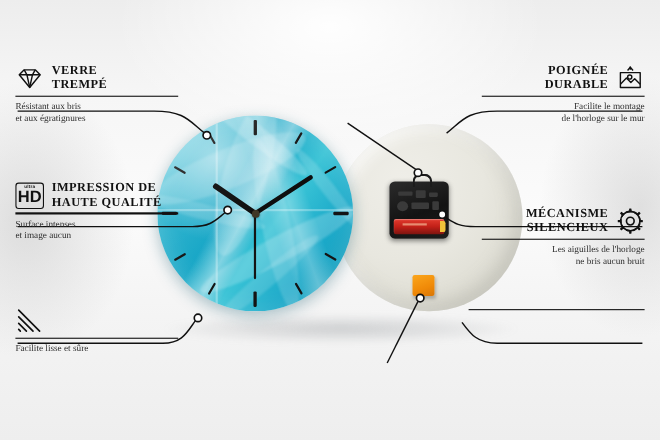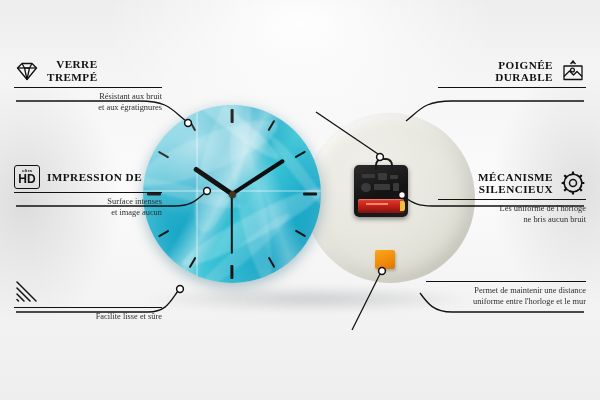--- a/index.html
+++ b/index.html
@@ -91,33 +91,33 @@
   .callout .title{
     font-family:"Liberation Serif", serif;
     font-weight:700;font-size:11.2px;line-height:12.6px;color:#111;
     letter-spacing:.45px;text-transform:uppercase;
   }
   .callout .rule{height:1.4px;background:#111;margin:3px 0 4px;}
   .callout .desc{
     font-family:"Liberation Serif", serif;
     font-size:8.4px;line-height:10.2px;color:#2d2d2d;
   }
-  .left{left:14px;text-align:right;}
+  .left{left:14px;text-align:left;}
   .left .head{justify-content:flex-start;}
   .right{right:14px;text-align:right;}
-  .right .head{justify-content:flex-end;align-items:flex-end;}
+  .right .head{justify-content:flex-end;}
   .right .title{text-align:right;}
   .ico{width:26px;height:26px;flex:0 0 26px;display:block;}
   .ico svg{display:block;width:26px;height:26px;}
   .hd-box{
     width:24px;height:22px;flex:0 0 24px;border:1.6px solid #111;border-radius:3px;
     display:flex;flex-direction:column;align-items:center;justify-content:center;line-height:1;
   }
   .hd-box .u{font-size:4.2px;font-weight:700;letter-spacing:.2px;color:#111;font-family:"Liberation Sans",sans-serif;}
-  .hd-box .h{font-size:12px;font-weight:700;color:#111;font-family:"Liberation Sans",sans-serif;margin-top:.5px;}
+  .hd-box .h{font-size:15px;font-weight:700;color:#111;font-family:"Liberation Sans",sans-serif;margin-top:.5px;}
 </style>
 </head>
 <body>
 
 <div id="stage">
 
   <div class="floor-shadow"></div>
 
   <div class="clock-back">
     <div class="mech">
@@ -206,32 +206,32 @@
               <path d="M10.5,10 L15.5,10"></path>
         </g>
           </svg>
       </span>
       <span class="title">
         <span>VERRE</span><br><span>TREMPÉ</span>
       </span>
     </div>
     <div class="rule"></div>
     <div class="desc">
-      <span>Résistant aux bruit</span><br><span>et aux égratignures</span>
+      <span>Résistant aux bris</span><br><span>et aux égratignures</span>
     </div>
   </div>
 
   <div class="callout left" style="top:165px;">
     <div class="head">
       <span class="hd-box">
         <span class="u">ultra</span>
         <span class="h">HD</span>
       </span>
       <span class="title">
-        <span>IMPRESSION DE</span><br>
+        <span>IMPRESSION DE</span><br><span>HAUTE QUALITÉ</span>
       </span>
     </div>
     <div class="rule"></div>
     <div class="desc">
       <span>Surface intenses</span><br><span>et image aucun</span>
     </div>
   </div>
 
   <div class="callout left" style="top:278px;">
     <div class="head">
@@ -263,23 +263,26 @@
           <path d="M13,2.5 L13,5.5"></path>
               <path d="M10.5,6 L13,3.2 L15.5,6"></path>
           <rect x="4" y="8" width="18" height="13.5"></rect>
           <path d="M4,18.5 L9.5,13 L13.5,17 L17,13.5 L22,18.5"></path>
           <circle cx="12.5" cy="12" r="1.9"></circle>
         </g>
           </svg>
       </span>
     </div>
     <div class="rule"></div>
-  </div>
-
-  <div class="callout right" style="top:170px;">
+    <div class="desc">
+      <span>Facilite le montage</span><br><span>de l'horloge sur le mur</span>
+    </div>
+  </div>
+
+  <div class="callout right" style="top:188px;">
     <div class="head">
       <span class="title">
         <span>MÉCANISME</span><br><span>SILENCIEUX</span>
       </span>
       <span class="ico">
         <svg viewBox="0 0 26 26">
             <g fill="none" stroke="#111" stroke-width="1.5">
           <path d="M13,4.2 a8.8,8.8 0 1,0 0.01,0 Z" stroke-dasharray="3.6 2.3"></path>
           <circle cx="13" cy="13" r="8.8"></circle>
           <circle cx="13" cy="13" r="3.5"></circle>
@@ -292,24 +295,21 @@
           <rect x="4.3" y="4.7" width="2.2" height="3.3" rx=".5" transform="rotate(-45 5.4 6.3)"></rect>
           <rect x="19.5" y="4.7" width="2.2" height="3.3" rx=".5" transform="rotate(45 20.6 6.3)"></rect>
           <rect x="4.3" y="18" width="2.2" height="3.3" rx=".5" transform="rotate(45 5.4 19.6)"></rect>
           <rect x="19.5" y="18" width="2.2" height="3.3" rx=".5" transform="rotate(-45 20.6 19.6)"></rect>
         </g>
           </svg>
       </span>
     </div>
     <div class="rule"></div>
     <div class="desc">
-      <span>Les uniforme de l'horloge</span><br><span>ne bris aucun bruit</span>
+      <span>Les aiguilles de l'horloge</span><br><span>ne bris aucun bruit</span>
     </div>
   </div>
 
   <div class="callout right" style="top:278px;width:160px;">
     <div class="rule"></div>
-    <div class="desc">
-      <span>Permet de maintenir une distance</span><br><span>uniforme entre l'horloge et le mur</span>
-    </div>
   </div>
 
 </div>
 
 </body></html>

